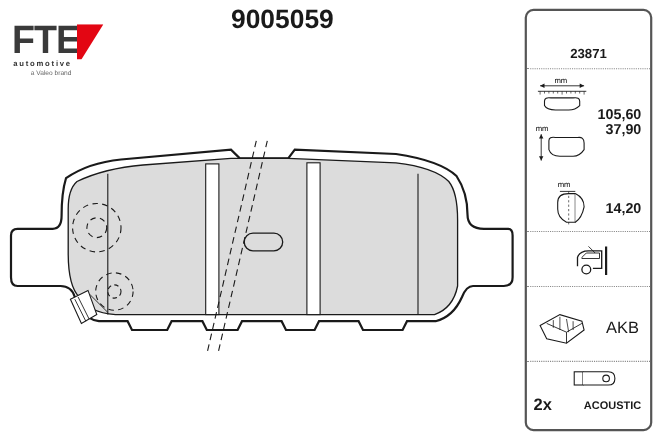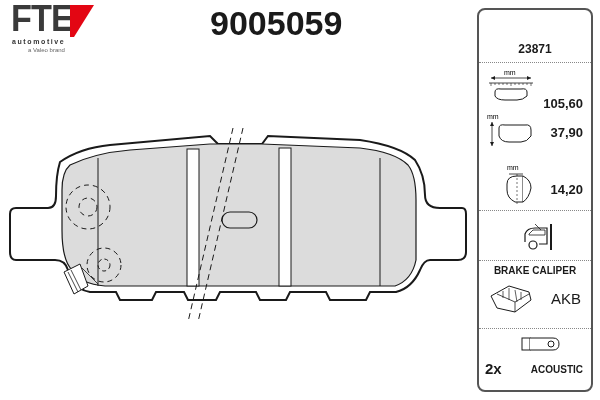--- a/index.html
+++ b/index.html
@@ -1,22 +1,22 @@
 <!DOCTYPE html>
 <html><head>
 <meta charset="utf-8">
 <style>
   html, body { margin: 0; padding: 0; }
   body { width: 600px; height: 400px; background: #ffffff; position: relative; overflow: hidden; font-family: "Liberation Sans", sans-serif; color: #1a1a1a; }
-  .logo { position: absolute; left: 8px; top: 1px; width: 110px; height: 50px; }
+  .logo { position: absolute; left: 8px; top: 18px; width: 110px; height: 50px; }
   .logo-text { position: absolute; left: 3px; top: 0px; font-family: "Liberation Sans", sans-serif; font-weight: bold; font-size: 36px; letter-spacing: -1px; color: #3a3a3a; line-height: 36px; transform: scaleX(0.95); transform-origin: left; }
   .logo-sub { position: absolute; left: 4px; top: 37px; font-size: 7px; font-weight: bold; letter-spacing: 1.6px; color: #333; }
   .logo-sub2 { position: absolute; left: 20px; top: 46px; font-size: 6px; color: #666; }
   .logo-flag { position: absolute; left: 62px; top: 4px; }
-  .part-number { position: absolute; left: 210px; top: 4px; font-size: 34px; font-weight: bold; color: #1a1a1a; letter-spacing: 0px; }
+  .part-number { position: absolute; left: 210px; top: 4px; font-size: 24px; font-weight: bold; color: #1a1a1a; letter-spacing: 0px; }
   .drawing { position: absolute; left: 0; top: 120px; width: 470px; height: 220px; }
   .panel { position: absolute; left: 477px; top: 8px; width: 116px; height: 384px; border: 2px solid #555; border-radius: 8px; box-sizing: border-box; }
   .sec { position: absolute; left: 0; width: 100%; border-top: 1px dotted #888; }
   .t { position: absolute; text-align: center; }
   .wva-label { top: 7px; left: 0; width: 100%; font-size: 11px; color: #333; }
   .wva-num { top: 32px; left: 0; width: 100%; font-size: 12px; font-weight: bold; }
   .dim-val { position: absolute; right: 8px; font-size: 13px; font-weight: bold; }
   .caliper-label { top: 255px; left: 0; width: 100%; font-size: 10px; font-weight: bold; }
   .caliper-val { position: absolute; right: 10px; top: 280px; font-size: 15px; font-weight: normal; }
   .qty { position: absolute; left: 6px; top: 350px; font-size: 15px; font-weight: bold; }
@@ -82,21 +82,21 @@
   </svg>
   <div class="dim-val" style="top:70px;margin-top:16px;">105,60</div>
 
   <svg style="position:absolute;left:8px;top:100px;" width="50" height="40" viewBox="0 0 50 40">
     <text x="0" y="9" font-size="7" font-family="Liberation Sans, sans-serif">mm</text>
     <line x1="5" y1="12" x2="5" y2="36" stroke="#1a1a1a" stroke-width="0.8"></line>
     <polygon points="5,12 3,16 7,16" fill="#1a1a1a"></polygon>
       <polygon points="5,36 3,32 7,32" fill="#1a1a1a"></polygon>
     <path d="M12,18 Q12,14 18,15 L38,15 Q44,14 44,20 L44,26 Q40,32 34,32 L22,32 Q14,32 12,26 Z" fill="#fff" stroke="#1a1a1a" stroke-width="1"></path>
   </svg>
-  <div class="dim-val" style="top:115px;">37,90</div>
+  <div class="dim-val" style="top:100px;">37,90</div>
 
   <svg style="position:absolute;left:18px;top:152px;" width="40" height="45" viewBox="0 0 40 45">
     <text x="10" y="8" font-size="7" font-family="Liberation Sans, sans-serif">mm</text>
     <path d="M12,12 L26,12" stroke="#1a1a1a" stroke-width="0.8"></path>
     <path d="M10,22 Q10,14 20,14 L26,14 L26,40 L18,40 Q10,36 10,28 Z" fill="#fff" stroke="#1a1a1a" stroke-width="1"></path>
     <path d="M26,14 Q34,18 34,26 Q32,36 26,40" fill="#fff" stroke="#1a1a1a" stroke-width="1"></path>
     <line x1="20" y1="12" x2="20" y2="42" stroke="#1a1a1a" stroke-width="0.6" stroke-dasharray="2,2"></line>
   </svg>
   <div class="dim-val" style="top:172px;margin-left:20px;">14,20</div>
 
@@ -105,21 +105,20 @@
   <svg style="position:absolute;left:42px;top:210px;" width="34" height="34" viewBox="0 0 34 34">
     <path d="M4,22 L4,14 Q6,8 14,8 L26,8 L26,24 L18,24" fill="none" stroke="#1a1a1a" stroke-width="1.2"></path>
     <path d="M8,14 L12,10 L24,10 L24,15 L8,15 Z" fill="none" stroke="#1a1a1a" stroke-width="0.8"></path>
     <line x1="14" y1="4" x2="20" y2="10" stroke="#1a1a1a" stroke-width="0.8"></line>
     <circle cx="12" cy="25" r="4" fill="#fff" stroke="#1a1a1a" stroke-width="1.2"></circle>
     <line x1="30" y1="4" x2="30" y2="30" stroke="#1a1a1a" stroke-width="2"></line>
   </svg>
 
   <div class="sec" style="top:250px;"></div>
 
-  <div class="t caliper-label">BRAKE CALIPER</div>
 
   <svg style="position:absolute;left:10px;top:272px;" width="44" height="34" viewBox="0 0 44 34">
     <path d="M2,14 L20,4 L40,10 L42,18 L26,30 L8,26 Z" fill="#fff" stroke="#1a1a1a" stroke-width="1"></path>
     <path d="M8,12 L26,20 L40,12" fill="none" stroke="#1a1a1a" stroke-width="0.8"></path>
     <path d="M14,9 L14,16 M20,6 L20,18 M26,8 L28,20 M32,10 L32,18" stroke="#1a1a1a" stroke-width="0.7"></path>
     <path d="M26,20 L26,30" stroke="#1a1a1a" stroke-width="0.8"></path>
   </svg>
   <div class="caliper-val">AKB</div>
 
   <div class="sec" style="top:318px;"></div>

